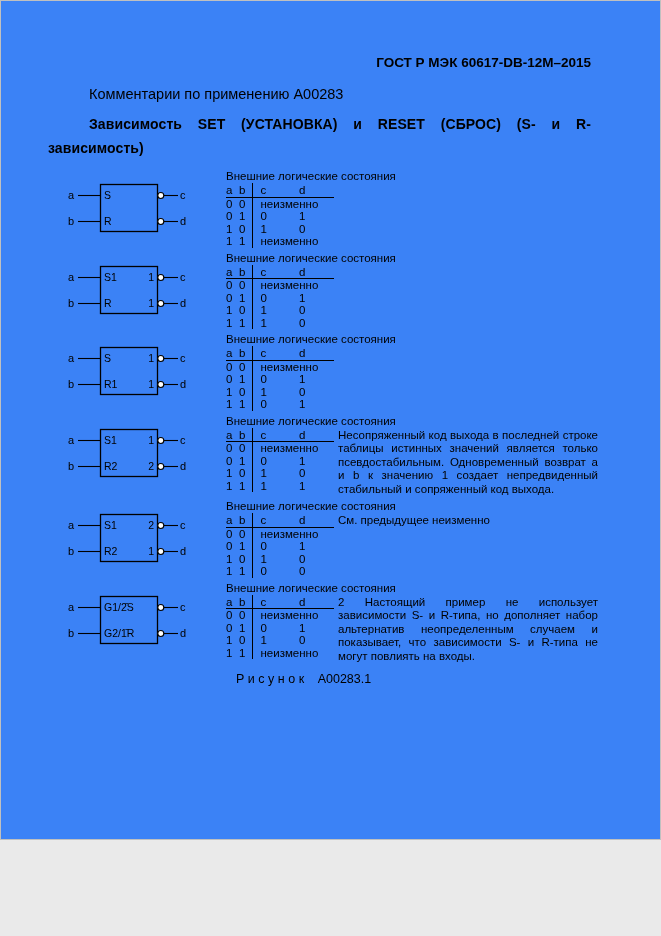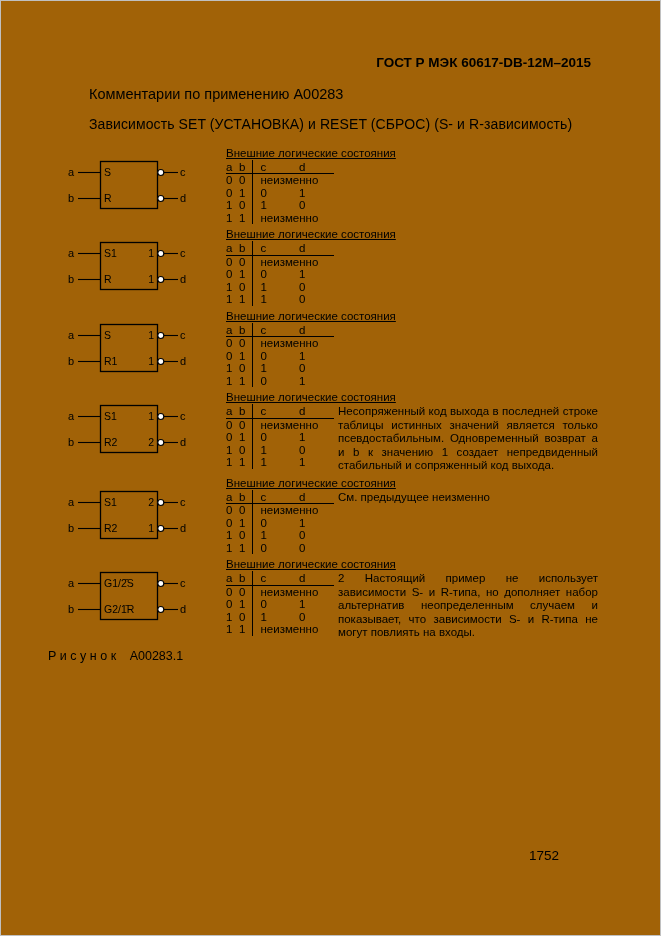--- a/index.html
+++ b/index.html
@@ -1,47 +1,47 @@
 <!DOCTYPE html>
 <html lang="ru"><head>
 <meta charset="utf-8">
 <style>
   * { margin:0; padding:0; box-sizing:border-box; }
   html,body { background:#eaeaea; }
   body { font-family:"Liberation Sans", sans-serif; color:#000; }
   .page {
-    position:relative; width:661px; height:936px; margin:0 auto;
-    background:#a16207; border:1px solid #c0c0c0; overflow:hidden;
+    position:relative; width:661px; height:840px; margin:0 auto;
+    background:#3b82f6; border:1px solid #c0c0c0; overflow:hidden;
   }
   .content { padding:54px 69px 0 47px; }
 
   .doc-header { text-align:right; font-weight:bold; font-size:13.5px; line-height:16px; }
   .doc-title { margin-top:15px; margin-left:41px; font-weight:normal; font-size:14.5px; line-height:17px; }
 
-  .para { font-size:14px; line-height:23.5px; text-align:justify; text-indent:41px; letter-spacing:0.1px; }
+  .para { font-size:14px; line-height:23.5px; text-align:justify; text-indent:41px; letter-spacing:0.1px;font-weight:bold; }
   .p1 { margin-top:10px; }
 
   .figure { margin-top:9px; }
   .section { display:grid; grid-template-columns:178px 112px 1fr; margin-bottom:3px; }
   .symbol-col { padding-left:18px; padding-top:13px; }
 
-  .table-title { font-size:11.5px; line-height:14px; white-space:nowrap;text-decoration:underline; }
+  .table-title { font-size:11.5px; line-height:14px; white-space:nowrap; }
   table.tt { border-collapse:collapse; table-layout:fixed; width:108px; font-size:11.5px; }
   .tt col.ca { width:13px; } .tt col.cb { width:13px; }
   .tt col.cc { width:46px; } .tt col.cd { width:36px; }
   .tt th, .tt td { font-weight:normal; text-align:left; padding:0; line-height:12.5px; height:12.5px; vertical-align:bottom; }
   .tt thead th { height:14px; border-bottom:1px solid #000; }
   .tt .cc { border-left:1px solid #000; padding-left:8px; }
   .tt .cd { padding-left:1px; }
 
   .note-col { padding-top:15px; padding-left:0; }
   .note { font-size:11.5px; line-height:13.5px; width:260px; text-align:justify; }
   .note + .note { margin-top:1px; }
 
-  .caption { margin-top:9px; font-size:12.5px; }
+  .caption { margin-top:9px; margin-left:188px; font-size:12.5px; }
   .caption .sp { letter-spacing:3.5px; margin-right:10px; }
 
   .page-number { position:absolute; top:847px; right:101px; font-size:13.5px; }
 
   svg.sym { display:block; }
   svg.sym text { font-family:"Liberation Sans", sans-serif; font-size:10.5px; fill:#000; }
   svg.sym .pin { font-size:11px; }
   svg.sym .wire { stroke:#000; stroke-width:1.1; }
   svg.sym .box { fill:none; stroke:#000; stroke-width:1.3; }
   svg.sym .bub { fill:#fff; stroke:#000; stroke-width:1.1; }

